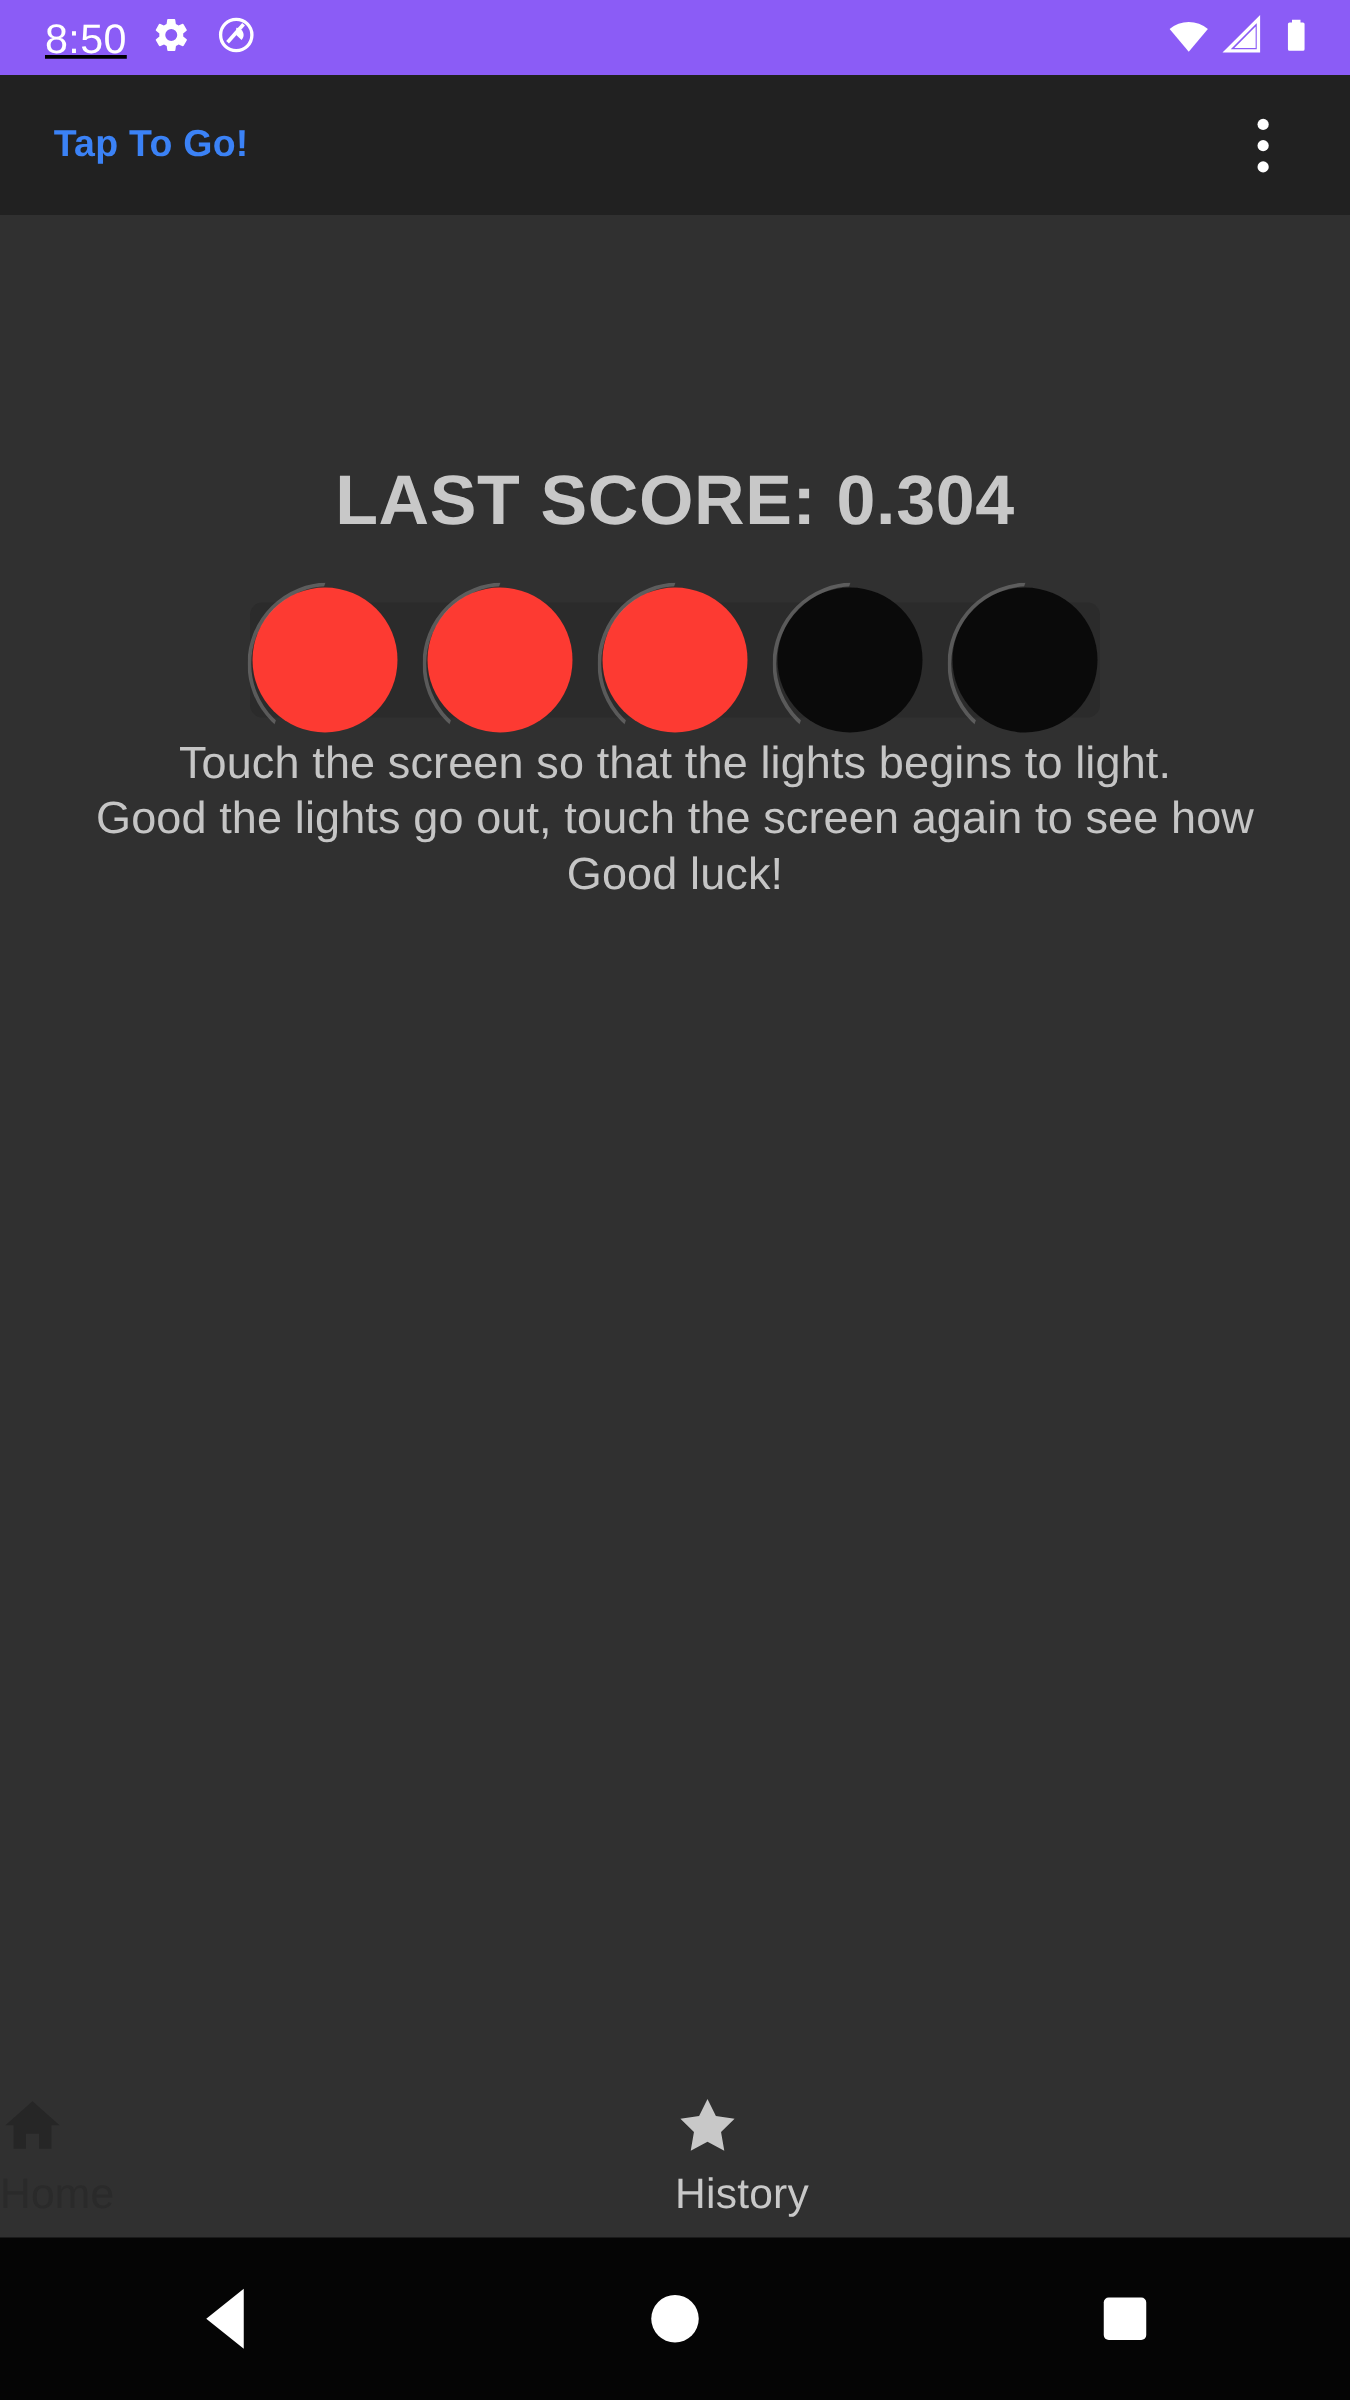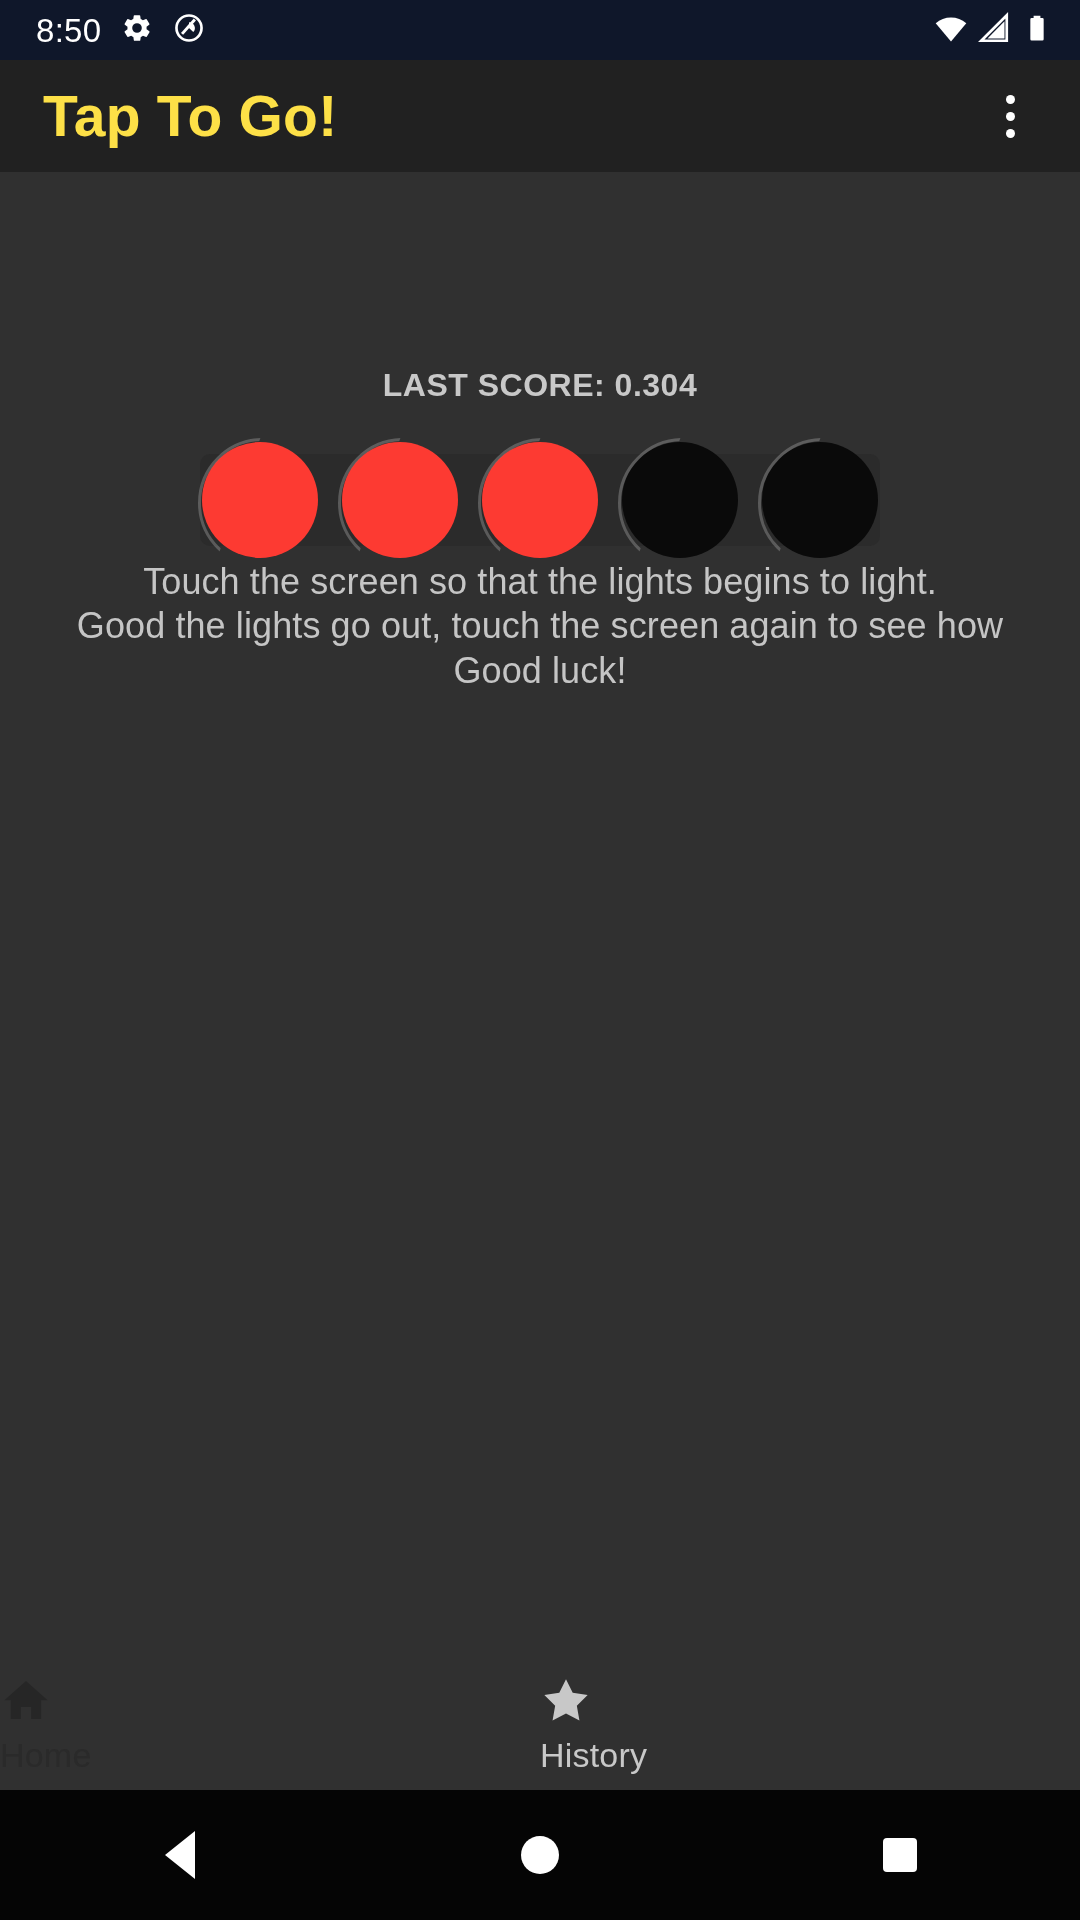--- a/index.html
+++ b/index.html
@@ -17,25 +17,26 @@
     width: 1080px;
     height: 1920px;
     background: #303030;
     display: flex;
     flex-direction: column;
   }
 
   
   .status-bar {
     height: 60px;
-    background: #0f172a;
+    background: #8b5cf6;
     display: flex;
     align-items: center;
     padding: 0 26px 0 36px;
     flex: 0 0 60px;
+    text-decoration: underline;
   }
   .status-left {
     display: flex;
     align-items: center;
     gap: 20px;
   }
   .status-clock {
     color: #ffffff;
     font-size: 33px;
     letter-spacing: 0.3px;
@@ -52,22 +53,22 @@
   
   .app-bar {
     height: 112px;
     background: #212121;
     display: flex;
     align-items: center;
     padding: 0 30px 0 43px;
     flex: 0 0 112px;
   }
   .app-title {
-    color: #fde047;
-    font-size: 57px;
+    color: #3b82f6;
+    font-size: 30px;
     font-weight: bold;
     letter-spacing: 0.2px;
   }
   .overflow-menu {
     margin-left: auto;
     width: 80px;
     height: 80px;
     display: flex;
     flex-direction: column;
     align-items: center;
@@ -87,21 +88,21 @@
     background: #303030;
     position: relative;
     display: flex;
     flex-direction: column;
     align-items: center;
   }
 
   .last-score {
     margin-top: 195px;
     color: #c8c8c8;
-    font-size: 32px;
+    font-size: 56px;
     font-weight: bold;
     letter-spacing: 0.5px;
     text-align: center;
   }
 
   .ready-text {
     margin-top: 36px;
     color: #c5c5c5;
     font-size: 46px;
     font-weight: normal;

